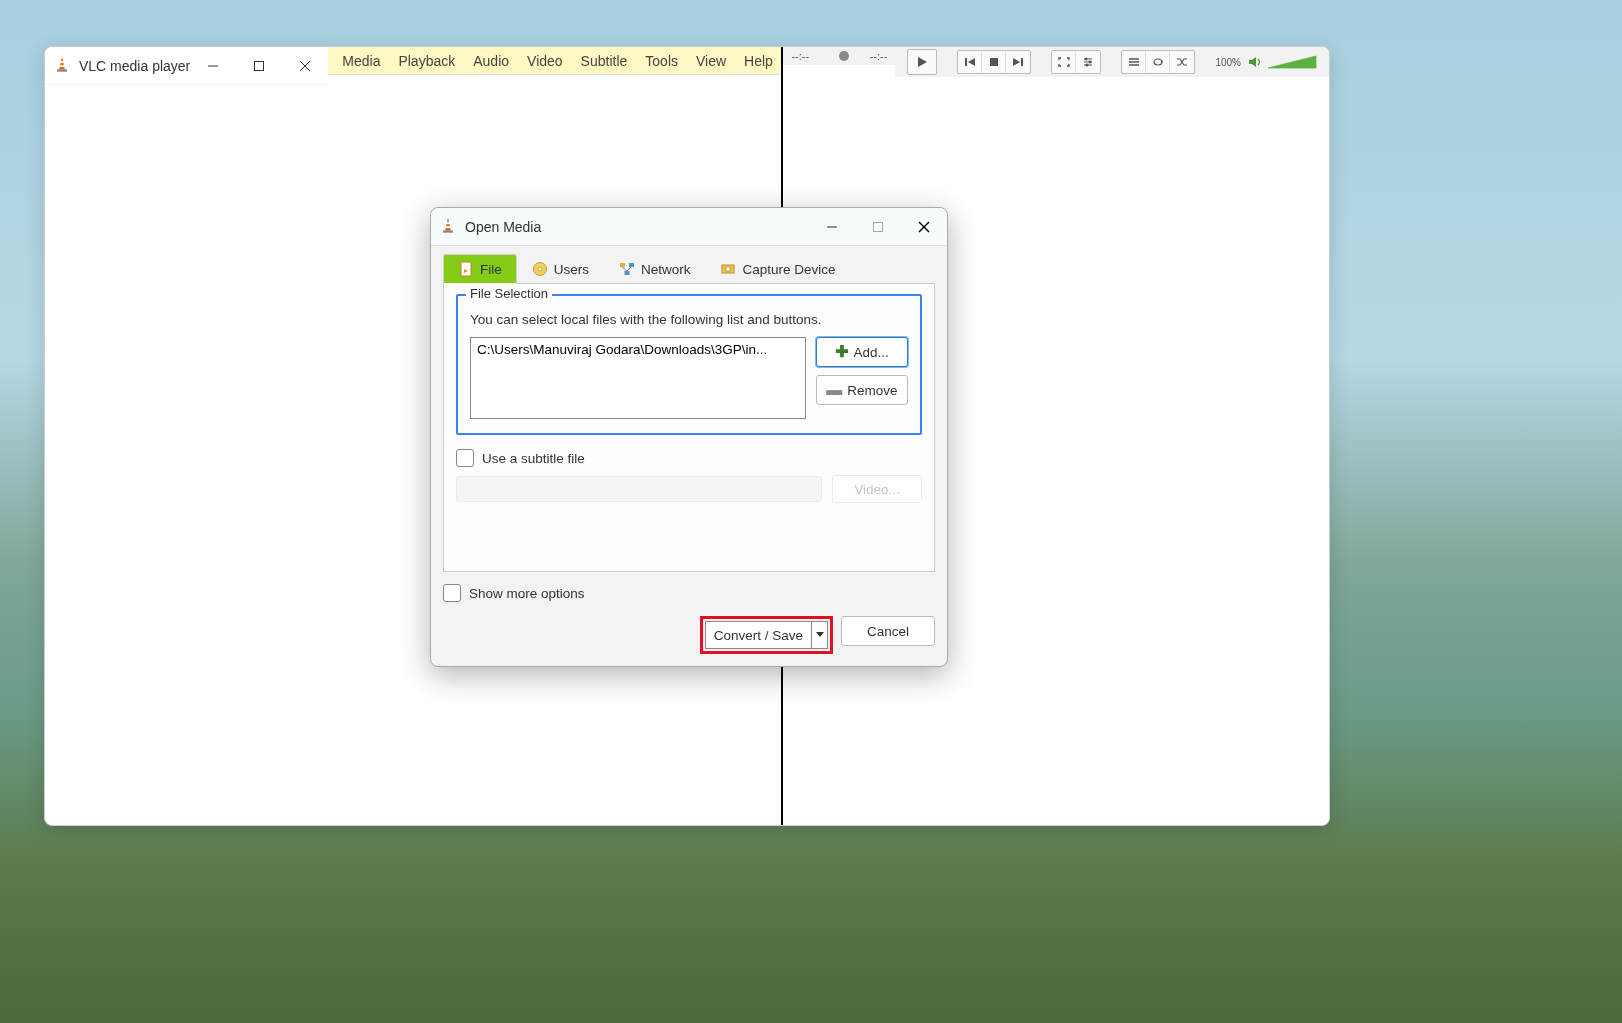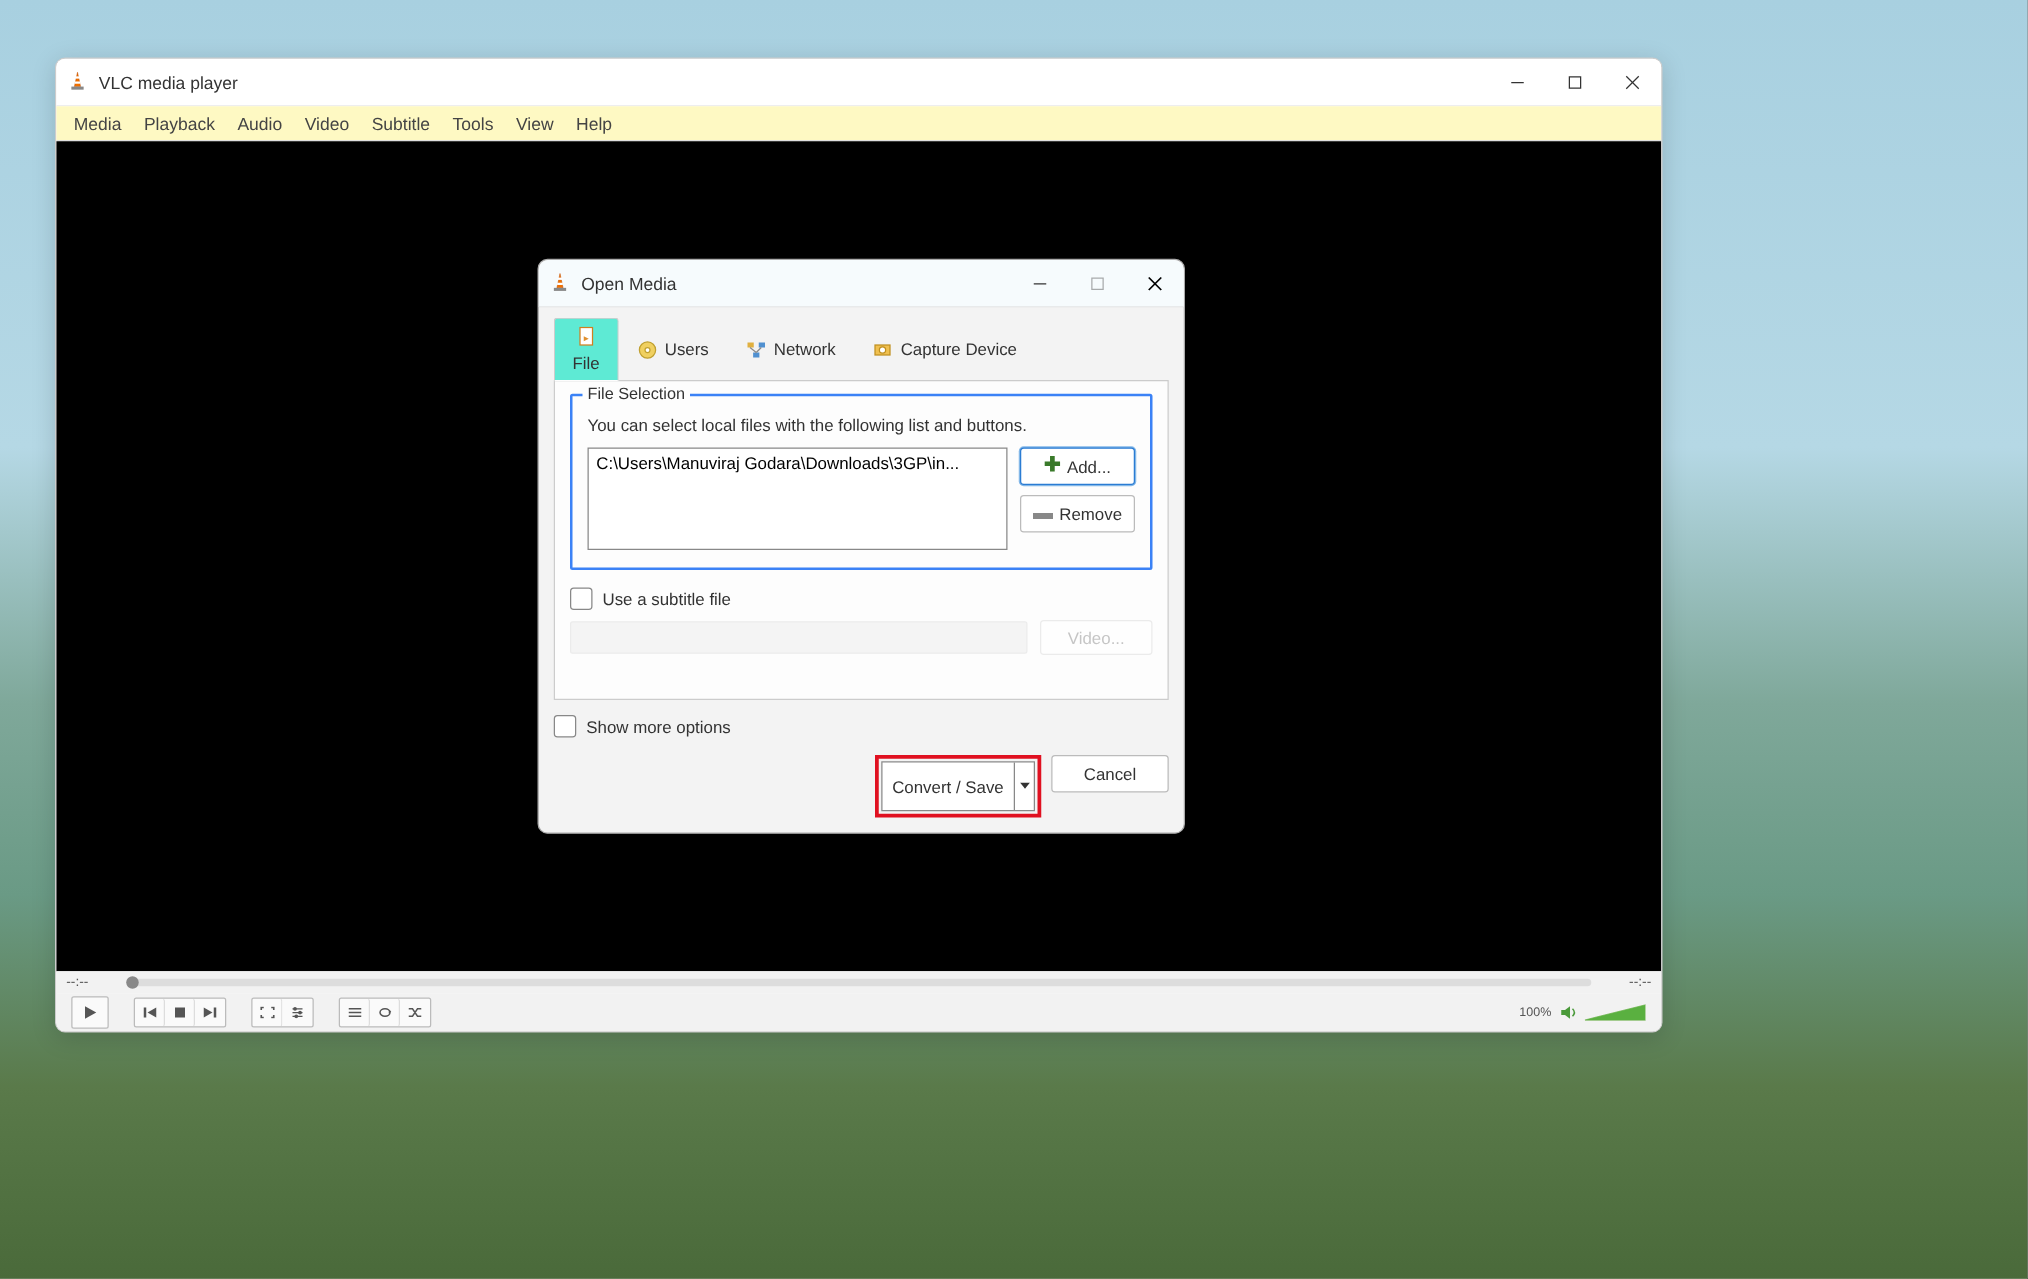--- a/index.html
+++ b/index.html
@@ -6,21 +6,21 @@
   body {
     width: 1622px; height: 1023px; overflow: hidden;
     background: linear-gradient(to bottom, #a8d0e0 0%, #b5d8e5 35%, #7fa89a 55%, #6a9a85 70%, #5a7a4a 85%, #4a6a3a 100%);
     position: relative;
   }
   
   .main-window {
     position: absolute; top: 46px; left: 44px; width: 1286px; height: 780px;
     background: #fff; border: 1px solid #ccc; border-radius: 8px;
     box-shadow: 0 4px 20px rgba(0,0,0,0.15);
-    display: flex; flex-direction: column; overflow: hidden;
+    display: flex; flex-direction: row; overflow: hidden;
   }
   .titlebar {
     height: 38px; background: #fff; display: flex; align-items: center;
     padding-left: 8px; border-bottom: 1px solid #eee;
   }
   .vlc-cone { width: 18px; height: 18px; margin-right: 8px; }
   .title-text { font-size: 14px; color: #333; }
   .win-controls { margin-left: auto; display: flex; }
   .win-btn { width: 46px; height: 38px; display: flex; align-items: center; justify-content: center; cursor: pointer; color: #333; }
   .menubar {
@@ -79,22 +79,22 @@
   .tabstrip {
     display: flex; padding: 8px 12px 0 12px; gap: 0;
   }
   .tab {
     padding: 6px 14px; font-size: 13.5px; color: #333; cursor: pointer;
     display: flex; align-items: center; gap: 6px;
     border: 1px solid transparent; border-bottom: none;
     background: #f3f3f3;
   }
   .tab.active {
-    background: #5eead4; border: 1px solid #ccc; border-bottom: 1px solid #fdfdfd;
-    border-radius: 3px 3px 0 0; margin-bottom: -1px; z-index: 2; flex-direction: column;
+    background: #84cc16; border: 1px solid #ccc; border-bottom: 1px solid #fdfdfd;
+    border-radius: 3px 3px 0 0; margin-bottom: -1px; z-index: 2;
   }
   .tab-icon { width: 16px; height: 16px; display: inline-flex; align-items: center; justify-content: center; }
   .tab-content {
     margin: 0 12px 8px 12px; background: #fdfdfd; border: 1px solid #ccc;
     flex: 1; padding: 10px 12px;
   }
   .fieldset {
     border: 2px solid #3b82f6; border-radius: 2px; padding: 10px 12px 14px 12px; position: relative;
   }
   .fieldset-legend {
@@ -133,21 +133,21 @@
   .dlg-bottom {
     padding: 4px 12px 12px 12px;
   }
   .dlg-buttons {
     display: flex; justify-content: flex-end; gap: 8px; margin-top: 14px;
   }
   .convert-wrap {
     border: 3px solid #e01020; padding: 2px; display: inline-flex;
   }
   .convert-btn {
-    height: 40px; background: #fff; border: 1px solid #888;
+    height: 28px; background: #fff; border: 1px solid #888;
     font-size: 13.5px; color: #333; cursor: pointer;
     display: flex; align-items: center;
   }
   .convert-btn .lbl { padding: 0 8px; }
   .convert-btn .caret {
     width: 16px; height: 100%; border-left: 1px solid #888;
     display: flex; align-items: center; justify-content: center;
   }
   .cancel-btn { width: 94px; }
 </style>

